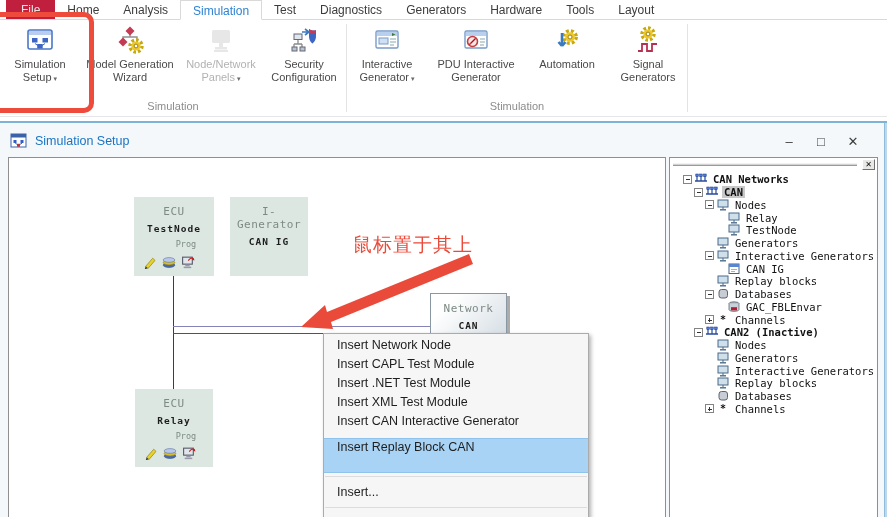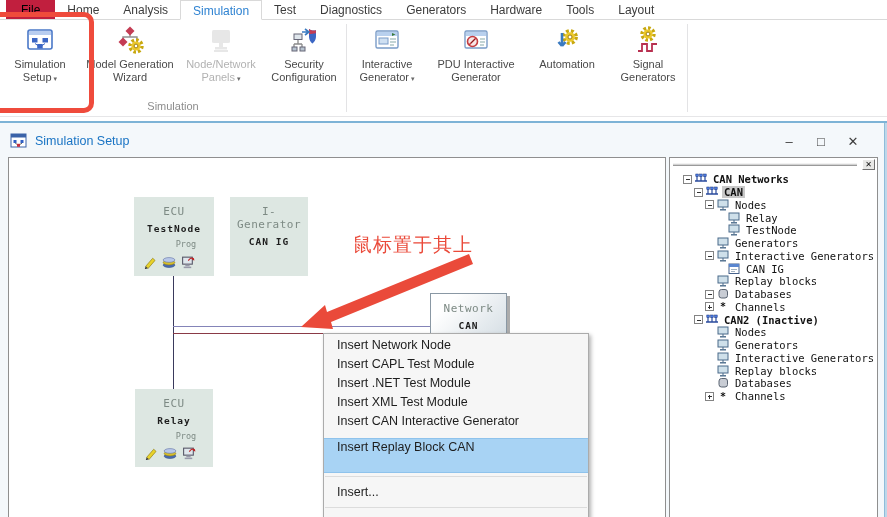--- a/index.html
+++ b/index.html
@@ -4,21 +4,21 @@
 <style>
   * { margin:0; padding:0; box-sizing:border-box; }
   html,body { width:887px; height:517px; overflow:hidden; background:#fff;
               font-family:"Liberation Sans", sans-serif; }
   .stage { position:relative; width:887px; height:517px; }
 
   
   .tabbar { position:absolute; left:0; top:0; width:887px; height:20px;
             background:#fff; border-bottom:1px solid #d9d9d9; display:flex; align-items:stretch; }
   .tab { padding:3px 12px 2px; font-size:12px; color:#3c3c3c; cursor:default; white-space:nowrap; }
-  .tab.file { background:#c11f3e; color:#000000; margin-left:6px; padding:3px 15px 2px; }
+  .tab.file { background:#c11f3e; color:#e5e5e5; margin-left:6px; padding:3px 15px 2px; }
   .tab.active { color:#2f83d2; background:#fff; border:1px solid #d9d9d9; border-bottom:1px solid #fff; margin-bottom:-1px; }
   .ribbon-body { position:absolute; left:0; top:20px; width:887px; height:97px;
                  background:#fff; border-bottom:1px solid #e6e6e8; display:flex; }
   .rgroup { display:flex; flex-direction:column; }
   .rgroup .btnrow { display:flex; flex:1; padding-top:3px; }
   .rbtn { display:flex; flex-direction:column; align-items:center; padding:2px 3px 0;
           font-size:11px; color:#4a4a4a; line-height:12.5px; text-align:center; }
   .rbtn .ric { width:30px; height:30px; margin-bottom:3px; }
   .rbtn.disabled { color:#b2b2b2; }
   .rbtn.disabled .ric { opacity:.45; filter:grayscale(1); }
@@ -203,20 +203,21 @@
             <div class="ric"><svg viewBox="0 0 30 30">
                 <circle cx="15" cy="9" r="6" fill="none" stroke="#c8a810" stroke-width="3.4" stroke-dasharray="2.6 2"></circle>
                 <circle cx="15" cy="9" r="4.6" fill="#ecc82a"></circle>
                 <circle cx="15" cy="9" r="1.9" fill="#fff" stroke="#a08010"></circle>
                 <path d="M5 26 h4 v-7 h5 v7 h5 v-7 h5" stroke="#b83050" fill="none" stroke-width="1.8"></path>
               </svg></div>
             <div>Signal</div>
             <div>Generators</div>
           </div>
         </div>
+        <div class="glabel">Stimulation</div>
       </div>
       <div class="gsep"></div>
     </div>
 
   <div class="red-callout"></div>
 
   <div class="mdi">
     <div class="titlebar">
       <svg width="17" height="15" viewBox="0 0 17 15">
         <rect x="1" y="1" width="15" height="13" fill="#fff" stroke="#3a62a8"></rect>
@@ -415,20 +416,31 @@
           </div>
           <div class="trow" style="margin-left: 35px;">
             <span class="exp"></span>
             <span class="tico">
               <svg viewBox="0 0 14 12">
                 <rect x="3" y="1.5" width="8.5" height="8.5" rx="2.5" fill="#c8ccd4" stroke="#5a6472"></rect>
               </svg>
             </span>
             <span class="lab">Databases</span>
           </div>
+          <div class="trow" style="margin-left: 46px;">
+            <span class="expgap"></span>
+            <span class="tico">
+              <svg viewBox="0 0 14 12">
+                <ellipse cx="7" cy="2.6" rx="5" ry="1.8" fill="#aab4be" stroke="#4a5462" stroke-width=".7"></ellipse>
+                <path d="M2 2.6 v6 a5 1.8 0 0 0 10 0 v-6" fill="#c8d2da" stroke="#4a5462" stroke-width=".7"></path>
+                <rect x="4" y="6.2" width="6" height="3.2" fill="#b02030"></rect>
+              </svg>
+            </span>
+            <span class="lab">GAC_FBLEnvar</span>
+          </div>
           <div class="trow" style="margin-left: 35px;">
             <span class="exp plus"></span>
             <span class="tico">
               <span class="star">*</span>
             </span>
             <span class="lab">Channels</span>
           </div>
           <div class="trow bold" style="margin-left: 24px;">
             <span class="exp"></span>
             <span class="tico">

